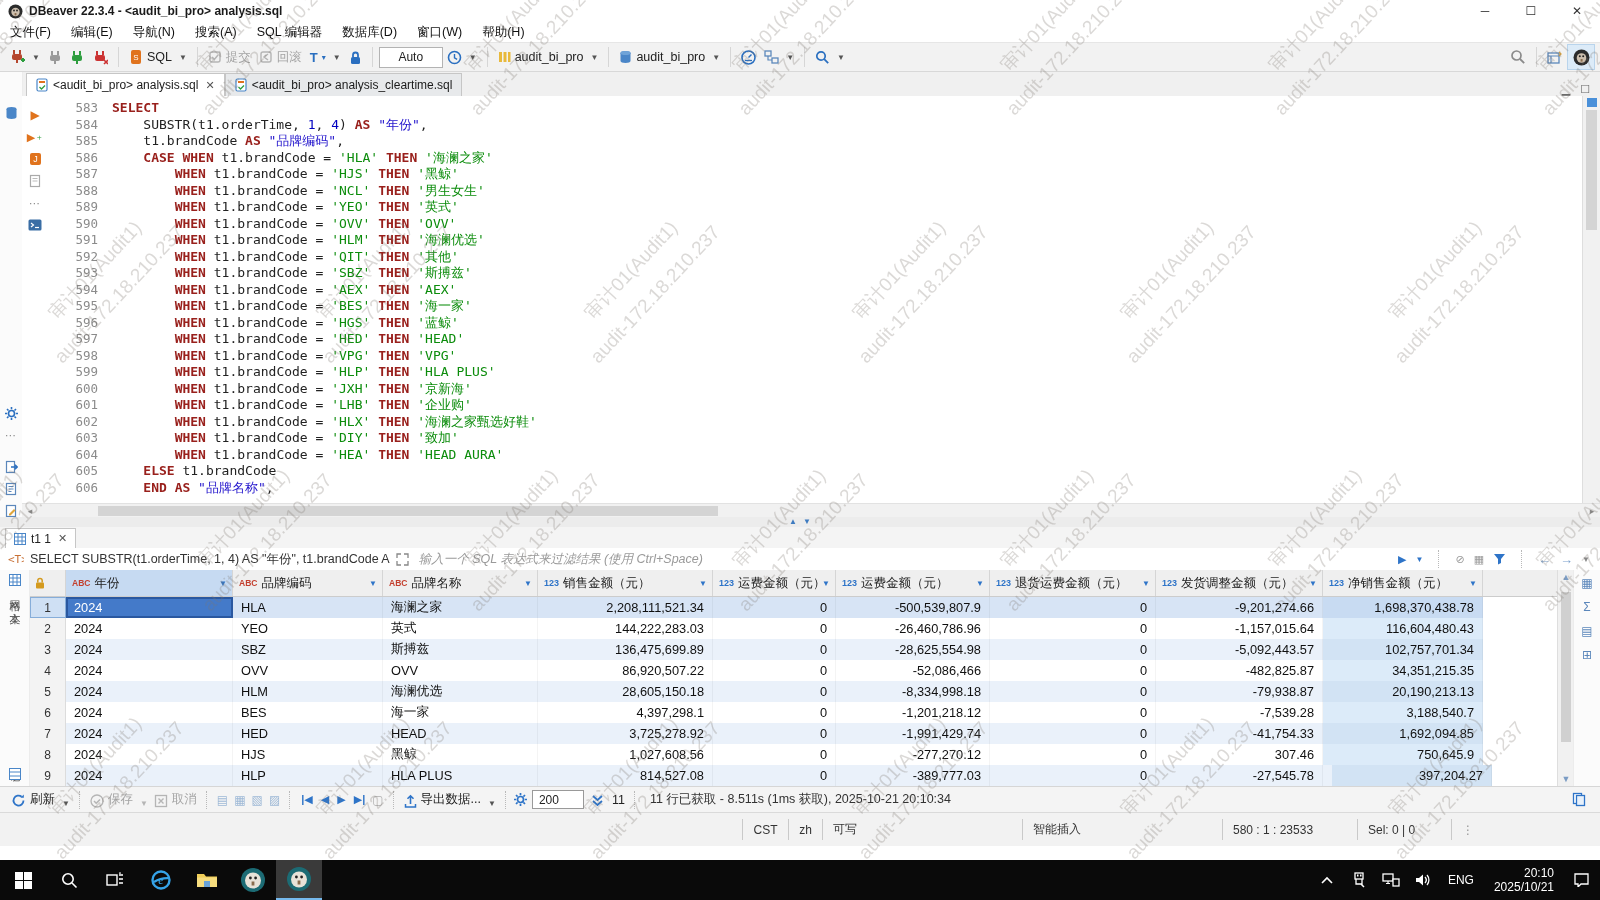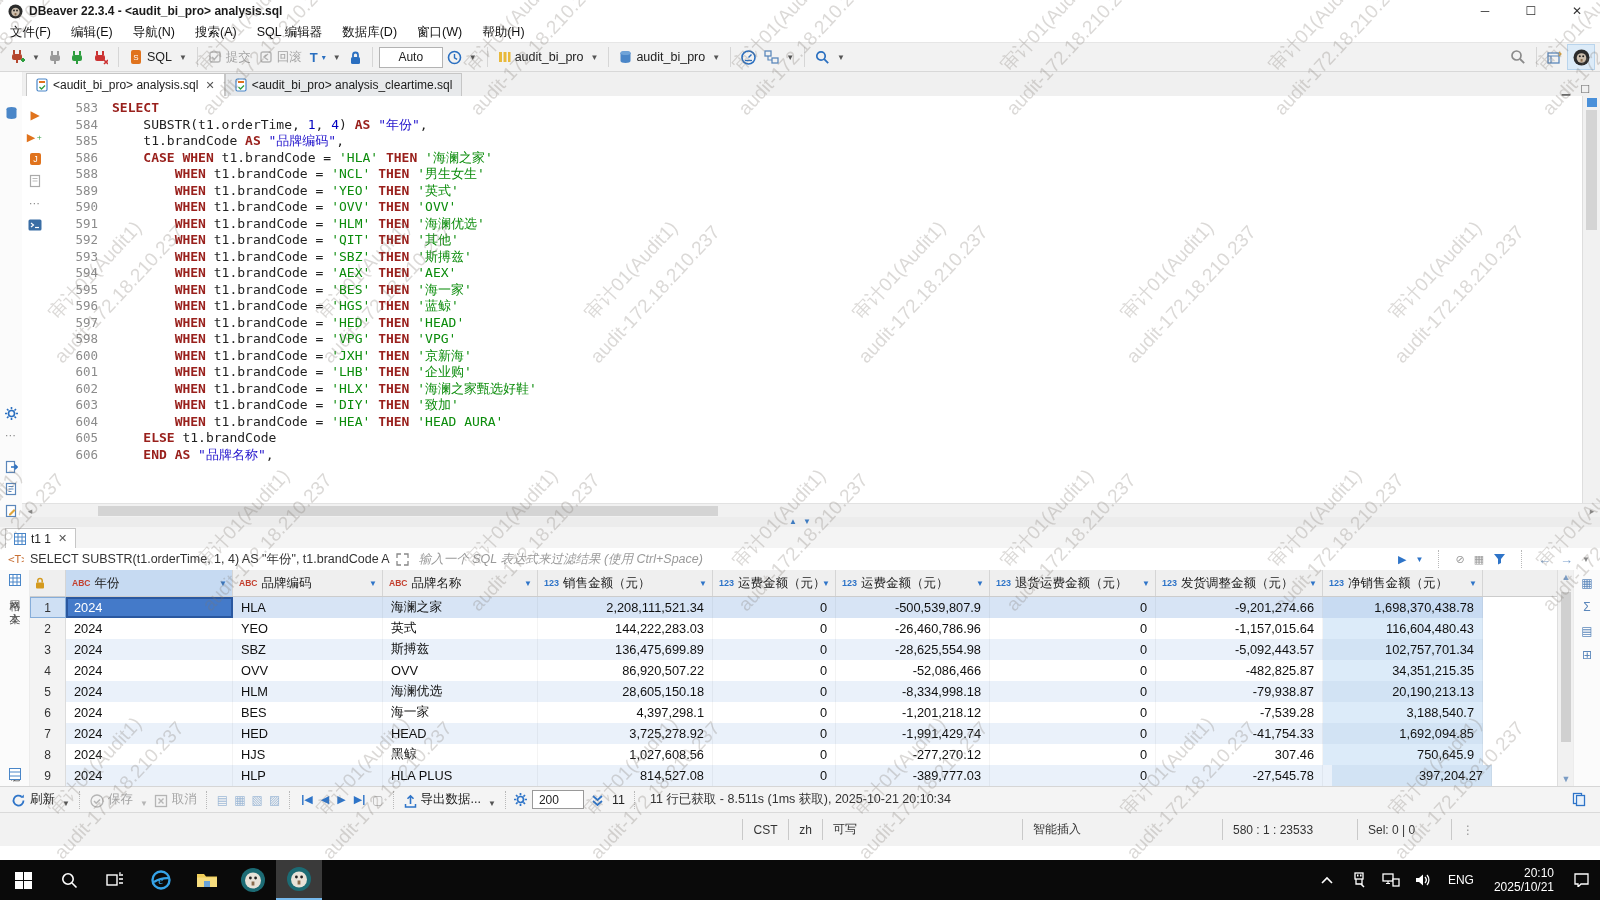--- a/index.html
+++ b/index.html
@@ -416,31 +416,33 @@
           <path d="M7 8.5h4" stroke="#fff" stroke-width="1.2"></path>
         </svg>
     </div>
   </div>
 
   <div class="abs editor" id="editor">
       <div class="line"><span class="ln">583</span><span><span class="kw">SELECT</span></span></div>
       <div class="line"><span class="ln">584</span><span>    SUBSTR(t1.orderTime, <span class="num">1</span>, <span class="num">4</span>) <span class="kw">AS</span> <span class="qid">"年份"</span>,</span></div>
       <div class="line"><span class="ln">585</span><span>    t1.brandCode <span class="kw">AS</span> <span class="qid">"品牌编码"</span>,</span></div>
       <div class="line"><span class="ln">586</span><span>    <span class="kw">CASE</span> <span class="kw">WHEN</span> t1.brandCode = <span class="str">'HLA'</span> <span class="kw">THEN</span> <span class="str">'海澜之家'</span></span></div>
+      <div class="line"><span class="ln">587</span><span>        <span class="kw">WHEN</span> t1.brandCode = <span class="str">'HJS'</span> <span class="kw">THEN</span> <span class="str">'黑鲸'</span></span></div>
       <div class="line"><span class="ln">588</span><span>        <span class="kw">WHEN</span> t1.brandCode = <span class="str">'NCL'</span> <span class="kw">THEN</span> <span class="str">'男生女生'</span></span></div>
       <div class="line"><span class="ln">589</span><span>        <span class="kw">WHEN</span> t1.brandCode = <span class="str">'YEO'</span> <span class="kw">THEN</span> <span class="str">'英式'</span></span></div>
       <div class="line"><span class="ln">590</span><span>        <span class="kw">WHEN</span> t1.brandCode = <span class="str">'OVV'</span> <span class="kw">THEN</span> <span class="str">'OVV'</span></span></div>
       <div class="line"><span class="ln">591</span><span>        <span class="kw">WHEN</span> t1.brandCode = <span class="str">'HLM'</span> <span class="kw">THEN</span> <span class="str">'海澜优选'</span></span></div>
       <div class="line"><span class="ln">592</span><span>        <span class="kw">WHEN</span> t1.brandCode = <span class="str">'QIT'</span> <span class="kw">THEN</span> <span class="str">'其他'</span></span></div>
       <div class="line"><span class="ln">593</span><span>        <span class="kw">WHEN</span> t1.brandCode = <span class="str">'SBZ'</span> <span class="kw">THEN</span> <span class="str">'斯搏兹'</span></span></div>
       <div class="line"><span class="ln">594</span><span>        <span class="kw">WHEN</span> t1.brandCode = <span class="str">'AEX'</span> <span class="kw">THEN</span> <span class="str">'AEX'</span></span></div>
       <div class="line"><span class="ln">595</span><span>        <span class="kw">WHEN</span> t1.brandCode = <span class="str">'BES'</span> <span class="kw">THEN</span> <span class="str">'海一家'</span></span></div>
       <div class="line"><span class="ln">596</span><span>        <span class="kw">WHEN</span> t1.brandCode = <span class="str">'HGS'</span> <span class="kw">THEN</span> <span class="str">'蓝鲸'</span></span></div>
       <div class="line"><span class="ln">597</span><span>        <span class="kw">WHEN</span> t1.brandCode = <span class="str">'HED'</span> <span class="kw">THEN</span> <span class="str">'HEAD'</span></span></div>
       <div class="line"><span class="ln">598</span><span>        <span class="kw">WHEN</span> t1.brandCode = <span class="str">'VPG'</span> <span class="kw">THEN</span> <span class="str">'VPG'</span></span></div>
+      <div class="line"><span class="ln">599</span><span>        <span class="kw">WHEN</span> t1.brandCode = <span class="str">'HLP'</span> <span class="kw">THEN</span> <span class="str">'HLA PLUS'</span></span></div>
       <div class="line"><span class="ln">600</span><span>        <span class="kw">WHEN</span> t1.brandCode = <span class="str">'JXH'</span> <span class="kw">THEN</span> <span class="str">'京新海'</span></span></div>
       <div class="line"><span class="ln">601</span><span>        <span class="kw">WHEN</span> t1.brandCode = <span class="str">'LHB'</span> <span class="kw">THEN</span> <span class="str">'企业购'</span></span></div>
       <div class="line"><span class="ln">602</span><span>        <span class="kw">WHEN</span> t1.brandCode = <span class="str">'HLX'</span> <span class="kw">THEN</span> <span class="str">'海澜之家甄选好鞋'</span></span></div>
       <div class="line"><span class="ln">603</span><span>        <span class="kw">WHEN</span> t1.brandCode = <span class="str">'DIY'</span> <span class="kw">THEN</span> <span class="str">'致加'</span></span></div>
       <div class="line"><span class="ln">604</span><span>        <span class="kw">WHEN</span> t1.brandCode = <span class="str">'HEA'</span> <span class="kw">THEN</span> <span class="str">'HEAD AURA'</span></span></div>
       <div class="line"><span class="ln">605</span><span>    <span class="kw">ELSE</span> t1.brandCode</span></div>
       <div class="line"><span class="ln">606</span><span>    <span class="kw">END</span> <span class="kw">AS</span> <span class="qid">"品牌名称"</span>,</span></div>
     </div>
   <div class="abs evscroll">
     <div class="emark"></div>

